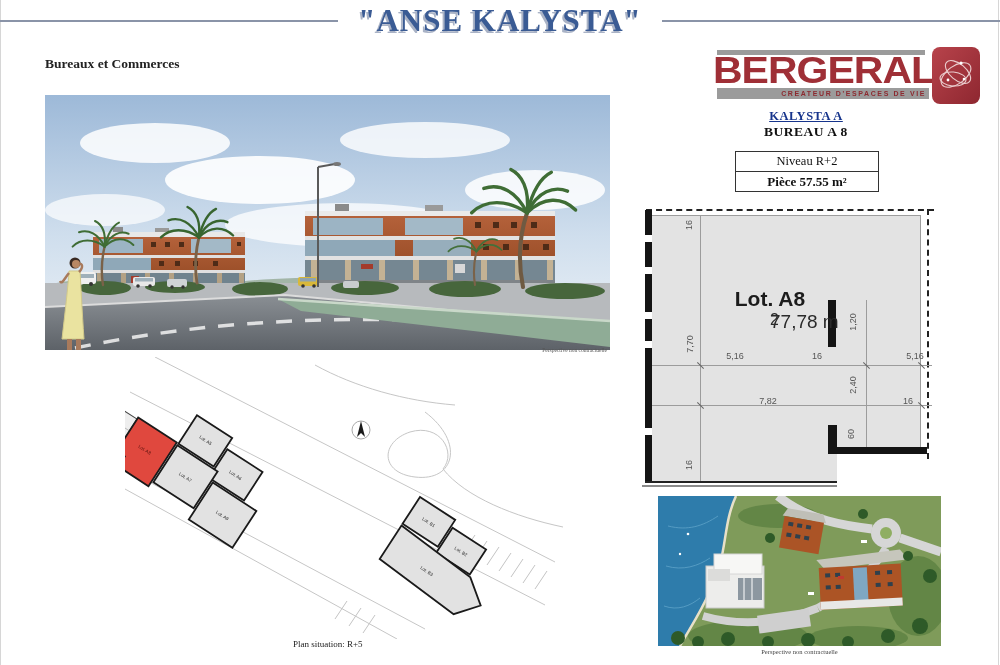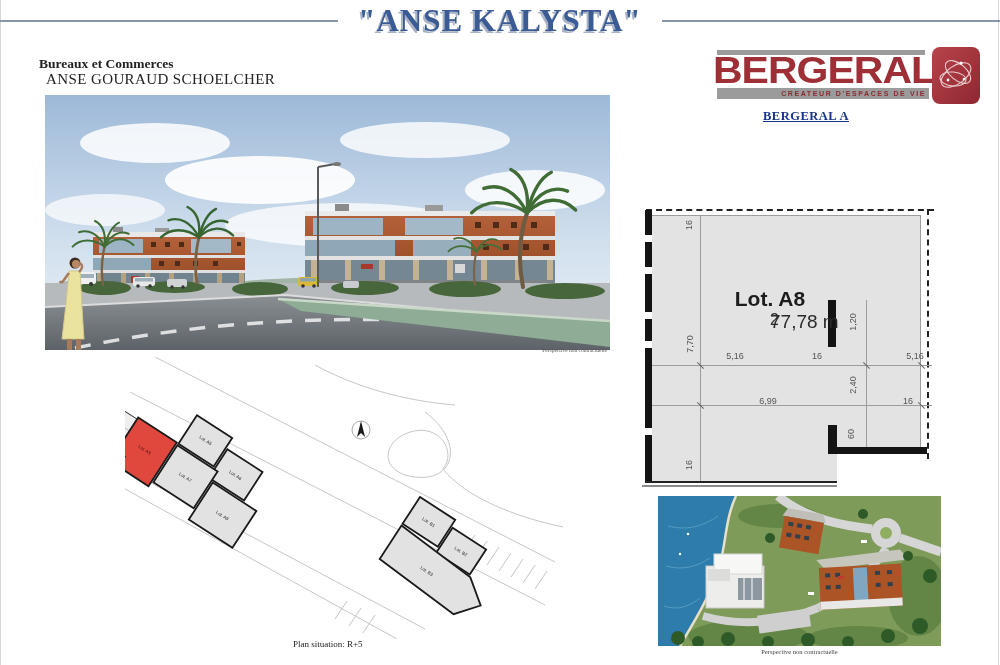--- a/index.html
+++ b/index.html
@@ -5,21 +5,21 @@
   html,body{margin:0;padding:0;background:#ffffff;}
   .page{position:relative;width:1000px;height:665px;background:#fff;overflow:hidden;
         font-family:"Liberation Serif",serif;}
   .edge{position:absolute;top:0;bottom:0;width:1px;background:#d6d6d6;}
   
   .top-rule{position:absolute;left:0;top:20px;width:1000px;height:2px;background:#8a94a8;}
   .title-wrap{position:absolute;left:0;right:0;top:3px;text-align:center;z-index:2;}
   .title-wrap span{display:inline-block;background:#fff;padding:0 20px;
       font-size:31px;font-weight:bold;letter-spacing:1px;color:#3a5b94;
       text-shadow:-2px 2px 0 #aab3c6;}
-  .sub1{position:absolute;left:39px;top:56px;font-size:13.5px;font-weight:bold;color:#222;}
+  .sub1{position:absolute;left:45px;top:56px;font-size:13.5px;font-weight:bold;color:#222;}
   .sub2{position:absolute;left:46px;top:71px;font-size:15px;color:#222;letter-spacing:.4px;}
   
   .brand{position:absolute;left:713px;top:46px;width:270px;height:62px;}
   .brand-bar-top{position:absolute;left:4px;top:4px;width:208px;height:5px;background:#9b9b9b;}
   .brand-name{position:absolute;left:0;top:6px;width:216px;text-align:center;
       font-family:"Liberation Sans",sans-serif;font-weight:bold;font-size:41px;line-height:1;
       color:#9f2f36;letter-spacing:-1px;transform:scaleY(.92);transform-origin:top;}
   .brand-bar-bottom{position:absolute;left:4px;top:42px;width:212px;height:11px;background:#9b9b9b;
       text-align:right;font-family:"Liberation Sans",sans-serif;font-size:7px;font-weight:bold;
       color:#8c2a30;letter-spacing:1.6px;line-height:11px;padding-right:3px;box-sizing:border-box;}
@@ -63,21 +63,20 @@
 
 <div class="page">
   <div class="edge" style="left:0;"></div>
   <div class="edge" style="left:998px;"></div>
 
   <div class="top-rule"></div>
   <div class="title-wrap">
     <span>"ANSE KALYSTA"</span>
   </div>
   <div class="sub1">Bureaux et Commerces</div>
-  <div class="sub2">ANSE GOURAUD SCHOELCHER</div>
 
   <div class="brand">
     <div class="brand-bar-top"></div>
     <div class="brand-name">BERGERAL</div>
     <div class="brand-bar-bottom">CREATEUR D'ESPACES DE VIE</div>
     <svg class="brand-icon" width="50" height="59" viewBox="0 0 50 59">
       <defs>
         <linearGradient id="lg" x1="0" y1="0" x2="1" y2="1">
           <stop offset="0" stop-color="#b8434b"></stop>
             <stop offset="1" stop-color="#8e2730"></stop>
@@ -90,22 +89,27 @@
         <ellipse cx="22" cy="33" rx="13" ry="7" transform="rotate(5 22 33)"></ellipse>
       </g>
       <g fill="#fff">
           <circle cx="30" cy="17" r="1.6"></circle>
           <circle cx="17" cy="34" r="1.4"></circle>
           <circle cx="33" cy="33" r="1.3"></circle>
         </g>
     </svg>
   </div>
 
-  <div class="batiment">BERGERAL A</div>
-
+  <div class="batiment">KALYSTA A</div>
+  <div class="bureau">BUREAU A 8</div>
+
+  <div class="info-box">
+    <div class="info-row">Niveau R+2</div>
+    <div class="info-row">Pièce 57.55 m²</div>
+  </div>
 
   <svg class="persp" viewBox="0 0 565 255">
     <defs>
       <linearGradient id="sky" x1="0" y1="0" x2="0" y2="1">
         <stop offset="0" stop-color="#9db9d8"></stop>
           <stop offset=".55" stop-color="#cfdeed"></stop>
           <stop offset="1" stop-color="#eef3f7"></stop>
       </linearGradient>
       <linearGradient id="roadg" x1="0" y1="0" x2="0" y2="1">
         <stop offset="0" stop-color="#8a8f94"></stop>
@@ -343,21 +347,21 @@
         <span>77,78 m</span>
         <sup>2</sup>
       </div>
     <div class="dim rot" style="left:41px;top:17px;width:16px;">16</div>
     <div class="dim rot" style="left:38px;top:136px;width:24px;">7,70</div>
     <div class="dim" style="left:80px;top:148px;width:30px;">5,16</div>
     <div class="dim" style="left:167px;top:148px;width:20px;">16</div>
     <div class="dim" style="left:260px;top:148px;width:30px;">5,16</div>
     <div class="dim rot" style="left:201px;top:114px;width:24px;">1,20</div>
     <div class="dim rot" style="left:201px;top:177px;width:24px;">2,40</div>
-    <div class="dim" style="left:108px;top:193px;width:40px;">6,99</div>
+    <div class="dim" style="left:108px;top:193px;width:40px;">7,82</div>
     <div class="dim" style="left:258px;top:193px;width:20px;">16</div>
     <div class="dim rot" style="left:201px;top:226px;width:20px;">60</div>
     <div class="dim rot" style="left:41px;top:257px;width:16px;">16</div>
   </div>
 
   <svg class="siteplan" viewBox="0 0 440 282">
     <g stroke="#c6c6c6" stroke-width="1" fill="none">
       <path d="M30,0 L430,205"></path>
       <path d="M5,35 L420,248"></path>
       <path d="M0,112 L300,272"></path>

